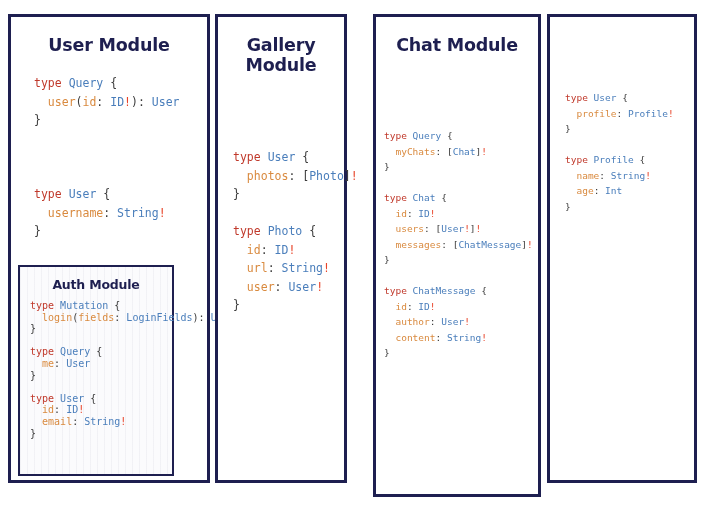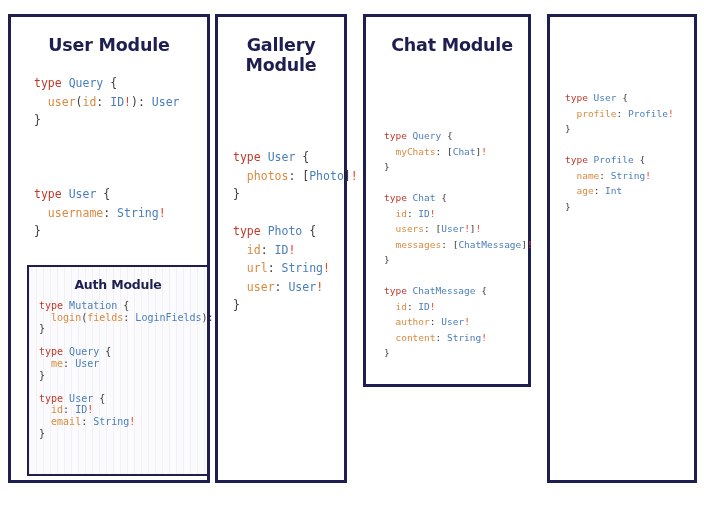--- a/index.html
+++ b/index.html
@@ -67,23 +67,23 @@
     height: 469px;
   }
   #panel-user .code-block {
     margin-left: 23px;
     margin-top: 19px;
   }
 
   
   #panel-auth {
     position: absolute;
-    left: 16px;
+    left: 7px;
     top: 248px;
-    width: 182px;
+    width: 156px;
     height: 211px;
     background: #fbfbfd;
     border: 2px solid #1e1f50;
     box-sizing: border-box;
     background-image: repeating-linear-gradient(
       to right,
       rgba(30, 31, 80, 0.045) 0px,
       rgba(30, 31, 80, 0.045) 1px,
       rgba(255, 255, 255, 0) 1px,
       rgba(255, 255, 255, 0) 7px
@@ -109,25 +109,24 @@
     width: 132px;
     height: 469px;
   }
   #panel-gallery .code-block {
     margin-left: 15px;
     margin-top: 73px;
   }
 
   
   #panel-chat {
-    left: 363px;
+    left: 373px;
     top: 14px;
     width: 168px;
-    height: 373px;
-    padding-left: 10px;
+    height: 483px;
   }
   #panel-chat .code-block {
     margin-left: 8px;
     margin-top: 73px;
   }
   #panel-chat .code {
     font-size: 9.5px;
     line-height: 15.5px;
   }
 

